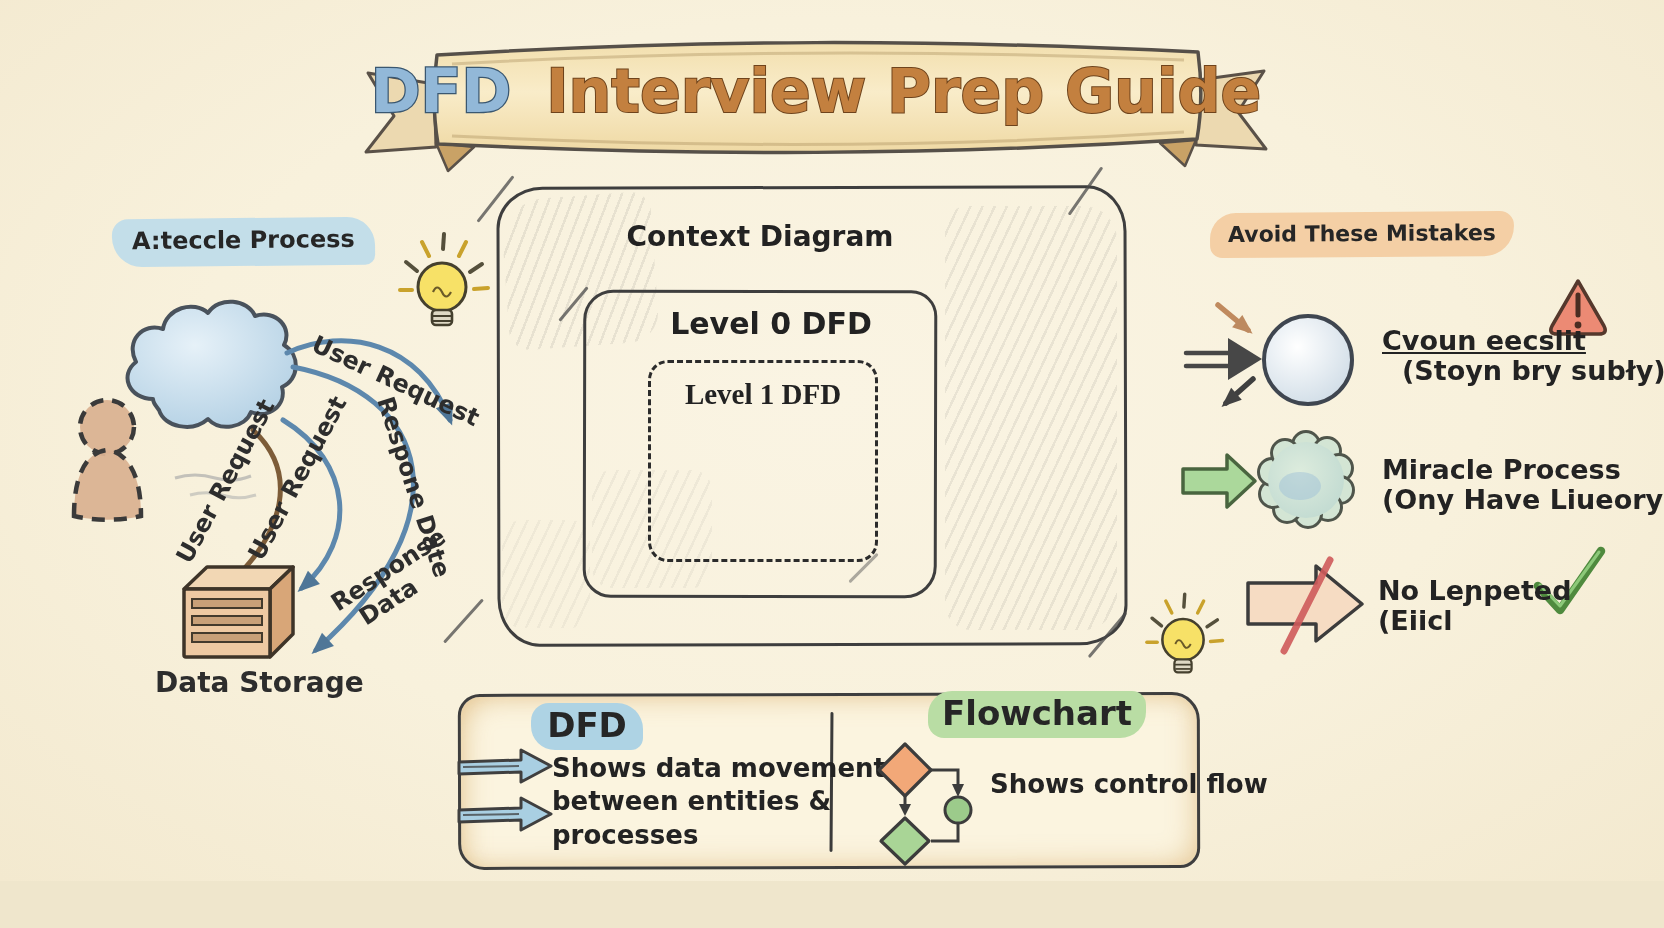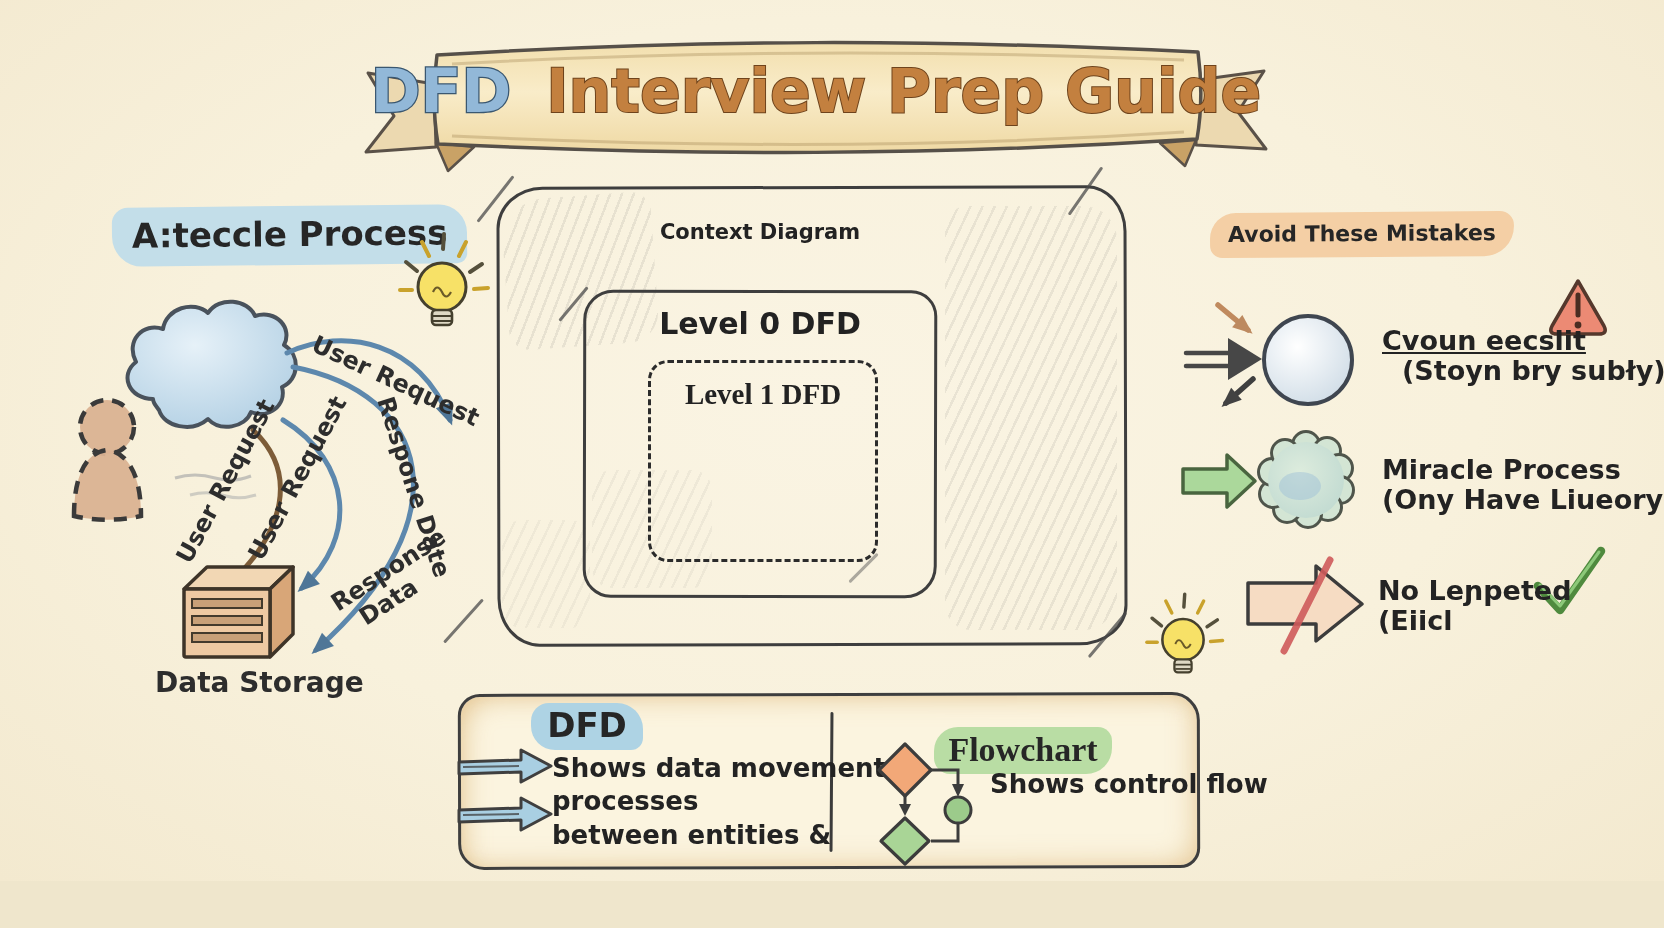--- a/index.html
+++ b/index.html
@@ -16,47 +16,47 @@
   svg{display:block;}
   svg text{font-family:"DejaVu Sans","Liberation Sans",sans-serif;font-weight:bold;fill:#2d2d2d;}
 
   
   .sketchbox{position:absolute;box-sizing:border-box;border:3.5px solid #3e3e3e;background:transparent;}
   #box-context{left:497px;top:186px;width:630px;height:460px;border-radius:46px 40px 48px 42px / 42px 46px 40px 48px;transform:rotate(-.15deg);}
   #box-level0{left:583px;top:290px;width:354px;height:308px;border-width:3px;border-radius:30px 26px 32px 28px;transform:rotate(.12deg);}
   #box-level1{left:648px;top:360px;width:230px;height:202px;border:3.5px dashed #2b2b2b;border-radius:20px;}
 
   .center-label{position:absolute;text-align:center;font-weight:bold;color:#222;}
-  #lbl-context{left:583px;top:220px;width:354px;font-size:21px;}
-  #lbl-level0{left:583px;top:306px;width:354px;font-size:30px;}
+  #lbl-context{left:583px;top:220px;width:354px;font-size:28px;}
+  #lbl-level0{left:583px;top:306px;width:354px;font-size:30px;padding-left:11px;}
   #lbl-level1{left:648px;top:378px;width:230px;font-size:29px;font-family:Liberation Serif, serif;}
 
   .hatch{position:absolute;pointer-events:none;
     background:repeating-linear-gradient(115deg, rgba(80,80,80,.13) 0 2.5px, transparent 2.5px 11px);}
   .tick{position:absolute;width:3px;height:58px;background:rgba(75,75,75,.75);border-radius:2px;pointer-events:none;}
 
   
   .hl{display:inline-block;font-weight:bold;color:#262626;line-height:1.15;}
-  #left-heading{left:112px;top:206px;font-size:34px;}
+  #left-heading{left:112px;top:218px;font-size:24px;}
   #left-heading .hl{background:#c3dee9;padding:9px 20px 11px;border-radius:16px 28px 10px 30px;transform:rotate(-.6deg);}
   #mistakes-heading{left:1210px;top:212px;font-size:22px;}
   #mistakes-heading .hl{background:#f4cfa5;padding:9px 18px 11px;border-radius:26px 14px 30px 12px;transform:rotate(-.4deg);}
 
   .mtext{position:absolute;font-size:27px;font-weight:bold;color:#232323;line-height:1.12;white-space:nowrap;}
 
   
   #comparison{left:458px;top:693px;width:742px;height:176px;border-radius:22px 28px 20px 26px;
     background:#fbf4df;
     box-shadow:inset 14px 12px 26px -12px rgba(214,168,96,.6), inset -14px -12px 26px -12px rgba(214,168,96,.5);
     transform:rotate(-.15deg);}
   #comp-divider{left:830px;top:712px;width:3px;height:140px;background:#3b3b3b;border-radius:2px;transform:rotate(.4deg);}
   .comp-title{position:absolute;font-size:34px;font-weight:bold;text-align:center;}
   #dfd-title{left:512px;top:703px;width:150px;}
   #dfd-title .hl{background:#aed3e4;padding:3px 16px 5px;border-radius:18px 26px 12px 24px;}
-  #flow-title{left:928px;top:727px;width:190px;font-family:Liberation Serif, serif;}
+  #flow-title{left:928px;top:691px;width:190px;}
   #flow-title .hl{background:#b9dda4;padding:3px 14px 5px;border-radius:24px 14px 26px 16px;}
   .comp-lines{position:absolute;font-size:26px;font-weight:bold;color:#232323;line-height:1.28;white-space:nowrap;}
 </style>
 </head>
 <body>
 
 <div id="stage">
 
   <svg class="abs" style="left:340px;top:20px;" width="960" height="160" viewBox="340 20 960 160">
     <defs>
@@ -267,22 +267,22 @@
 
   <svg class="abs" style="left:455px;top:746px;" width="104" height="92" viewBox="0 0 104 92">
     <path d="M4 16 L66 14 L66 4 L96 20 L66 36 L66 26 L4 28 Z" fill="#a9cfe2" stroke="#3f3f3f" stroke-width="3" stroke-linejoin="round"></path>
     <line x1="8" y1="21" x2="64" y2="20" stroke="rgba(63,63,63,.75)" stroke-width="2"></line>
     <path d="M4 64 L66 62 L66 52 L96 68 L66 84 L66 74 L4 76 Z" fill="#a9cfe2" stroke="#3f3f3f" stroke-width="3" stroke-linejoin="round"></path>
     <line x1="8" y1="69" x2="64" y2="68" stroke="rgba(63,63,63,.75)" stroke-width="2"></line>
   </svg>
 
   <div class="comp-lines" style="left:552px;top:752px;">
     <div>Shows data movement</div>
+    <div>between entities &amp;</div>
     <div>processes</div>
-    <div>between entities &amp;</div>
   </div>
 
   <div class="comp-title" id="flow-title">
     <span class="hl">Flowchart</span>
   </div>
 
   <svg class="abs" style="left:870px;top:738px;" width="110" height="130" viewBox="870 738 110 130">
     <polygon points="905,744 931,770 905,796 879,770" fill="#f2a878" stroke="#3c3c3c" stroke-width="3.2" stroke-linejoin="round"></polygon>
     <path d="M 931 770 L 958 770 L 958 786" fill="none" stroke="#3c3c3c" stroke-width="3"></path>
     <polygon points="952,784 958,797 964,784" fill="#3c3c3c"></polygon>

